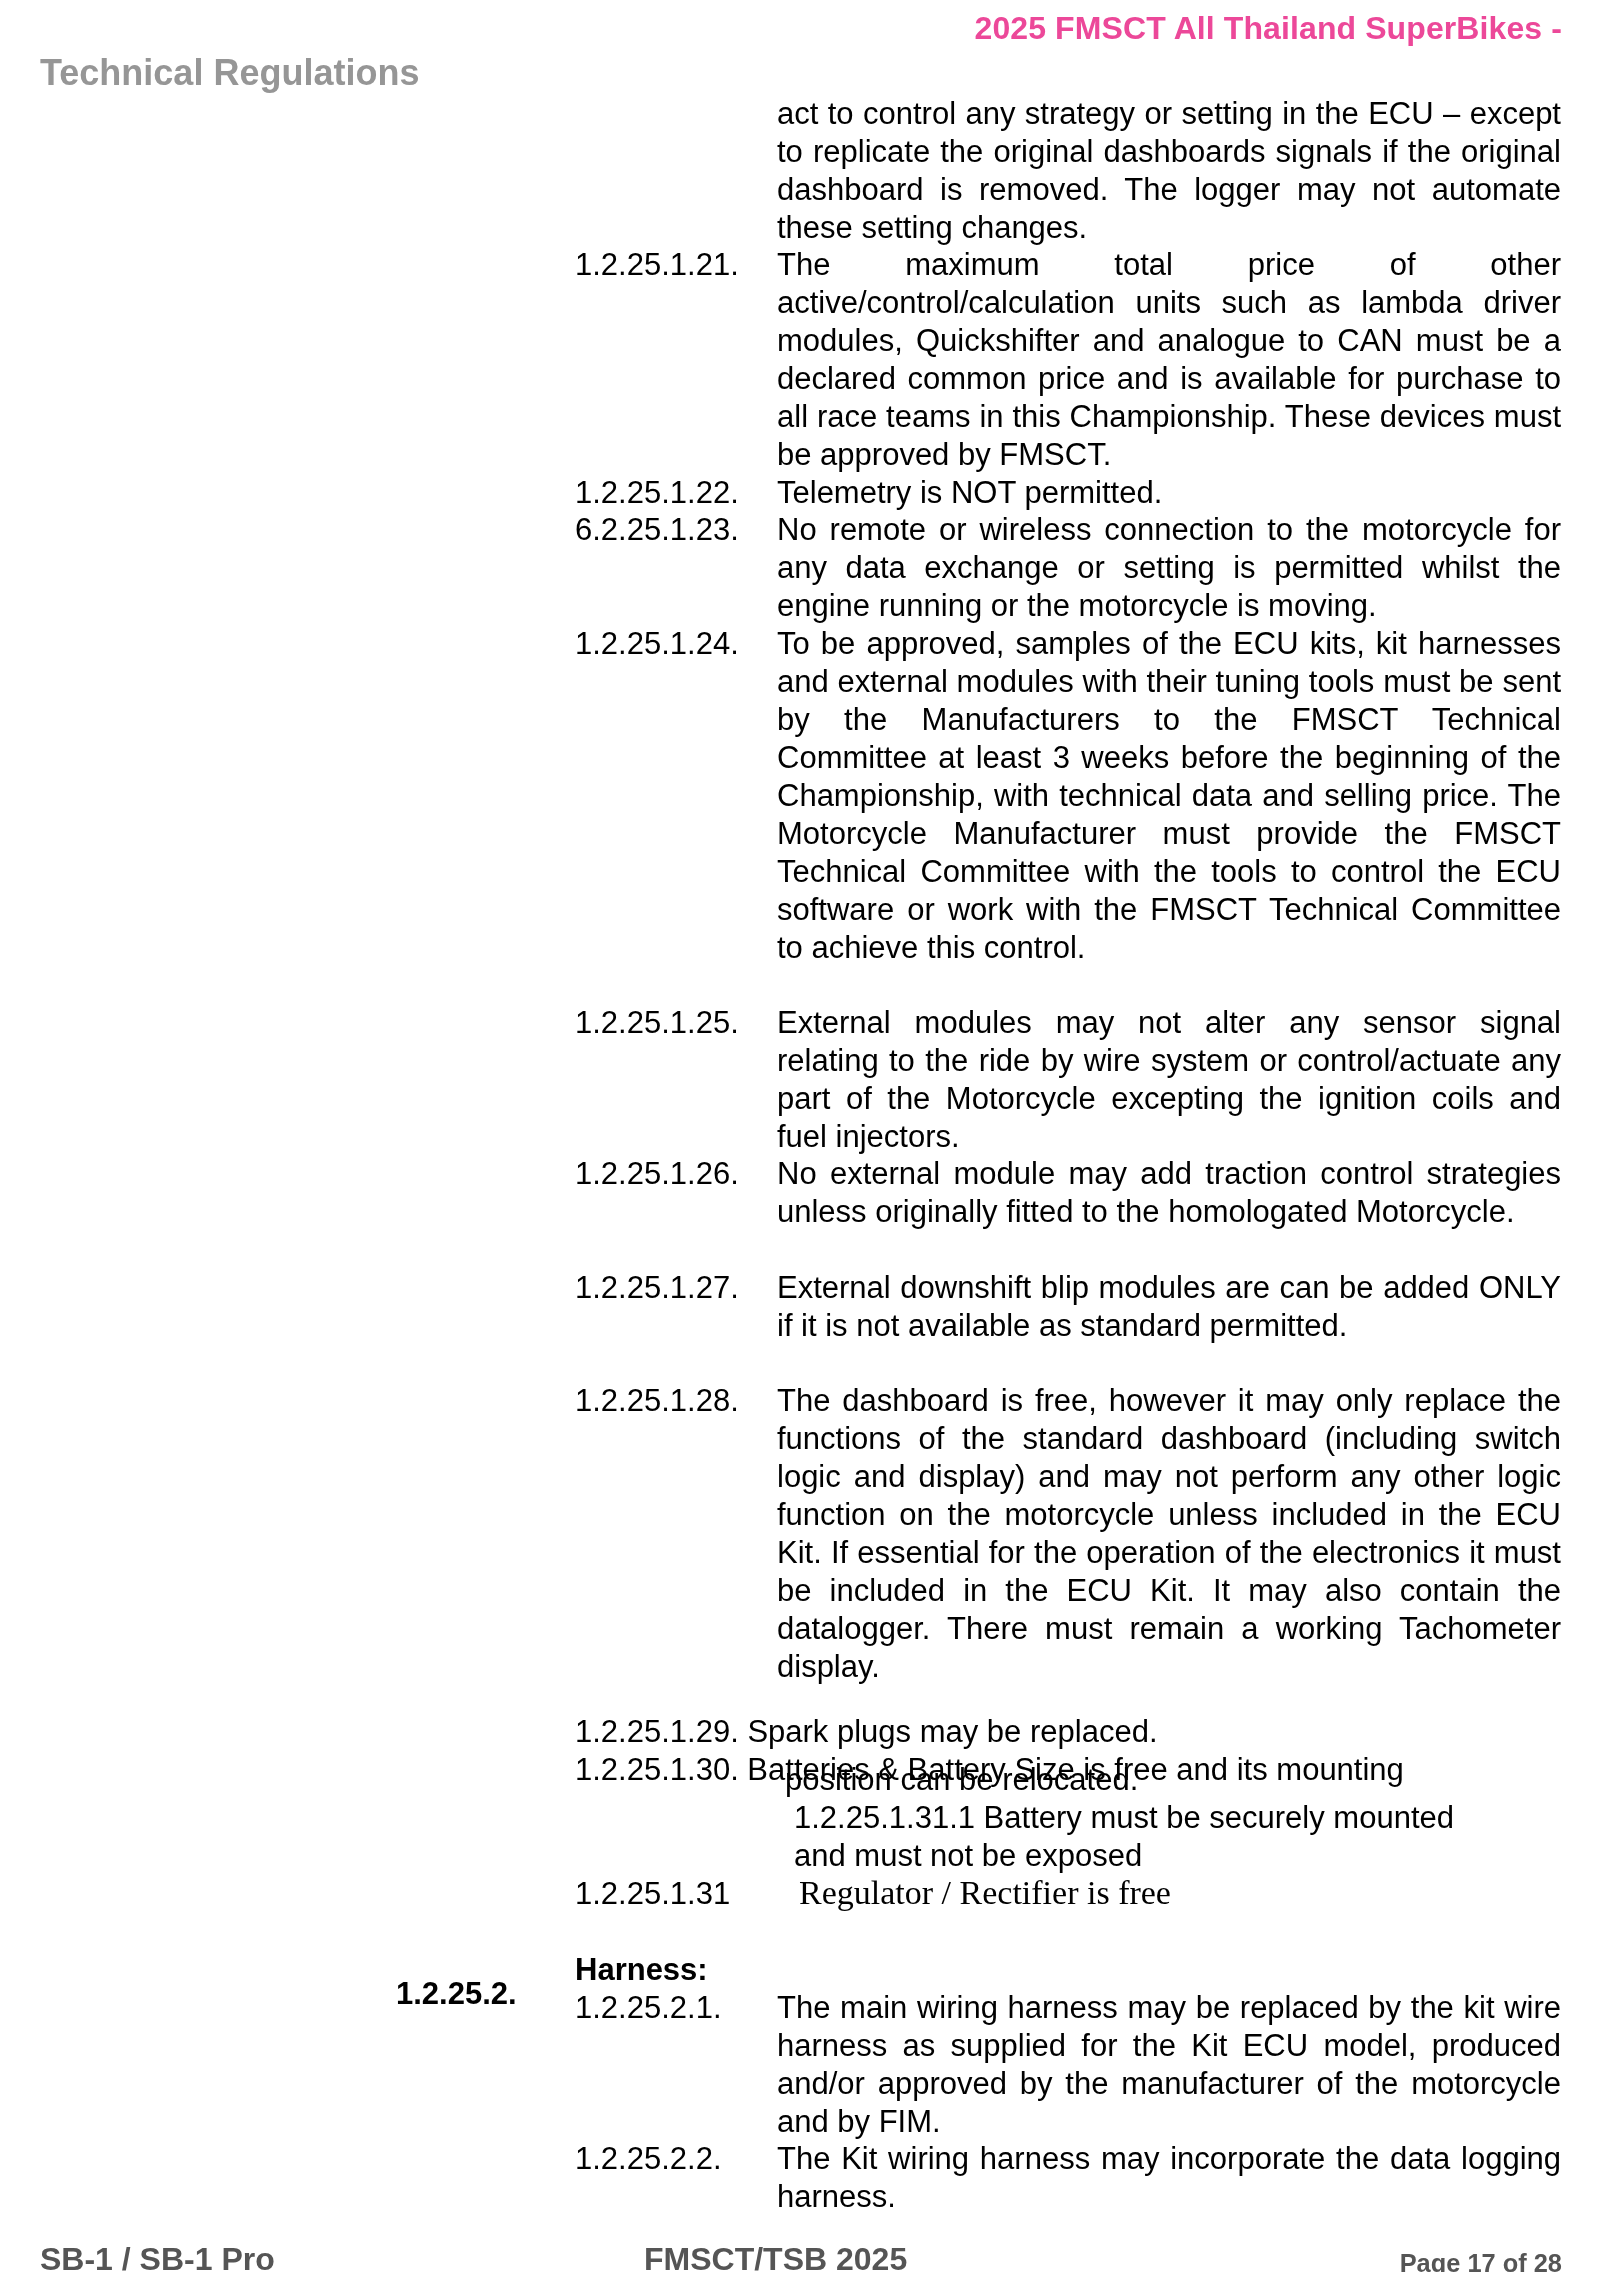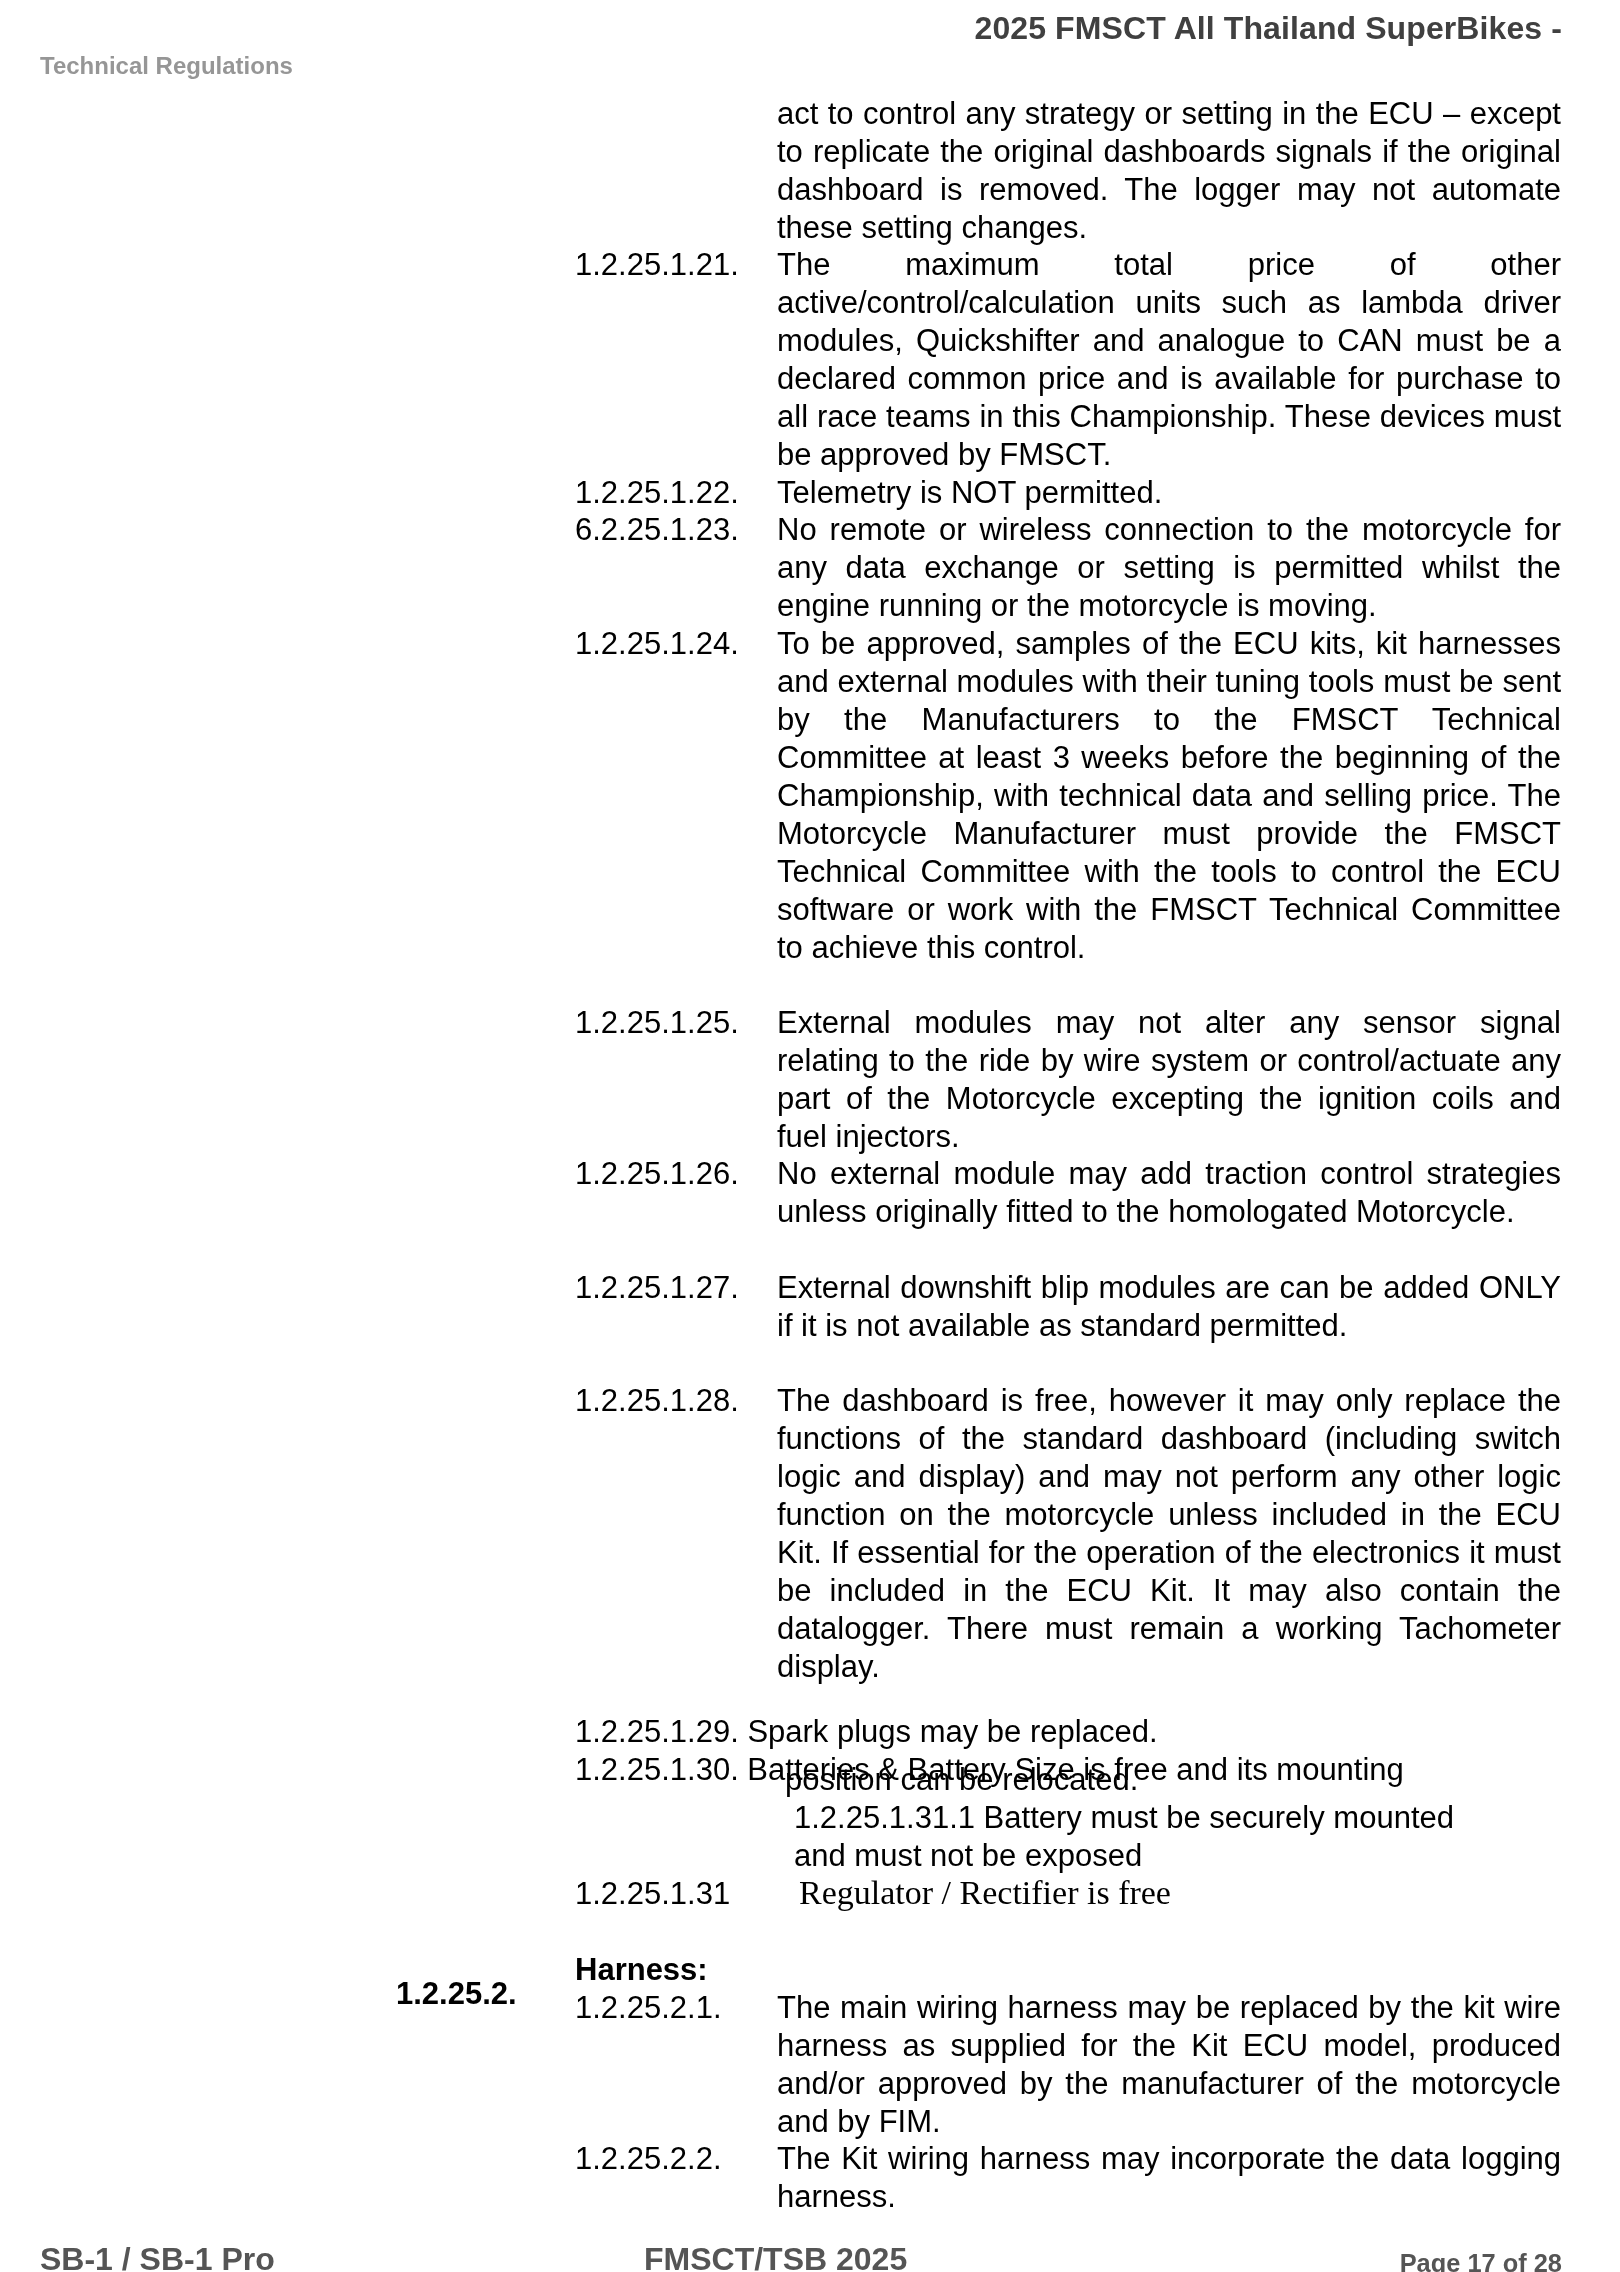--- a/index.html
+++ b/index.html
@@ -1,19 +1,19 @@
 <!DOCTYPE html>
 <html style="font-size:11.3px"><head>
 <meta charset="utf-8">
 <style>
   html, body { margin: 0; padding: 0; background: #ffffff; }
   body { width: 1621px; height: 2273px; position: relative; overflow: hidden;
          font-family: "Liberation Sans", sans-serif; color: #000; }
-  .hdr-right { position: absolute; top: 10px; right: 59px; font-size: 32px; font-weight: bold; color: #404040; letter-spacing: 0.1px; }
-  .hdr-left  { position: absolute; top: 52px; left: 40px; font-size: 24px; font-weight: bold; color: #969696; text-align: right; }
+  .hdr-right { position: absolute; top: 10px; right: 59px; font-size: 32px; font-weight: bold; color: #ec4899; letter-spacing: 0.1px; }
+  .hdr-left  { position: absolute; top: 52px; left: 40px; font-size: 36px; font-weight: bold; color: #969696; text-align: right; }
   .body-text { font-size: 31px; line-height: 38px; }
   .row { position: absolute; left: 0; width: 1621px; }
   .num { position: absolute; left: 575px; white-space: nowrap; }
   .txt { position: absolute; left: 777px; width: 784px; text-align: justify; text-align-last: left; }
   .inline { position: absolute; left: 575px; white-space: nowrap; margin-top: 28px; }
   .indent1 { position: absolute; left: 785px; white-space: nowrap; }
   .indent2 { position: absolute; left: 794px; white-space: nowrap; }
   .serif { font-family: "Liberation Serif", serif; font-size: 34px; margin-left: 20px; }
   .h2num { position: absolute; left: 396px; font-weight: bold; white-space: nowrap; margin-top: 24px; }
   .h2lbl { position: absolute; left: 575px; font-weight: bold; white-space: nowrap; }

